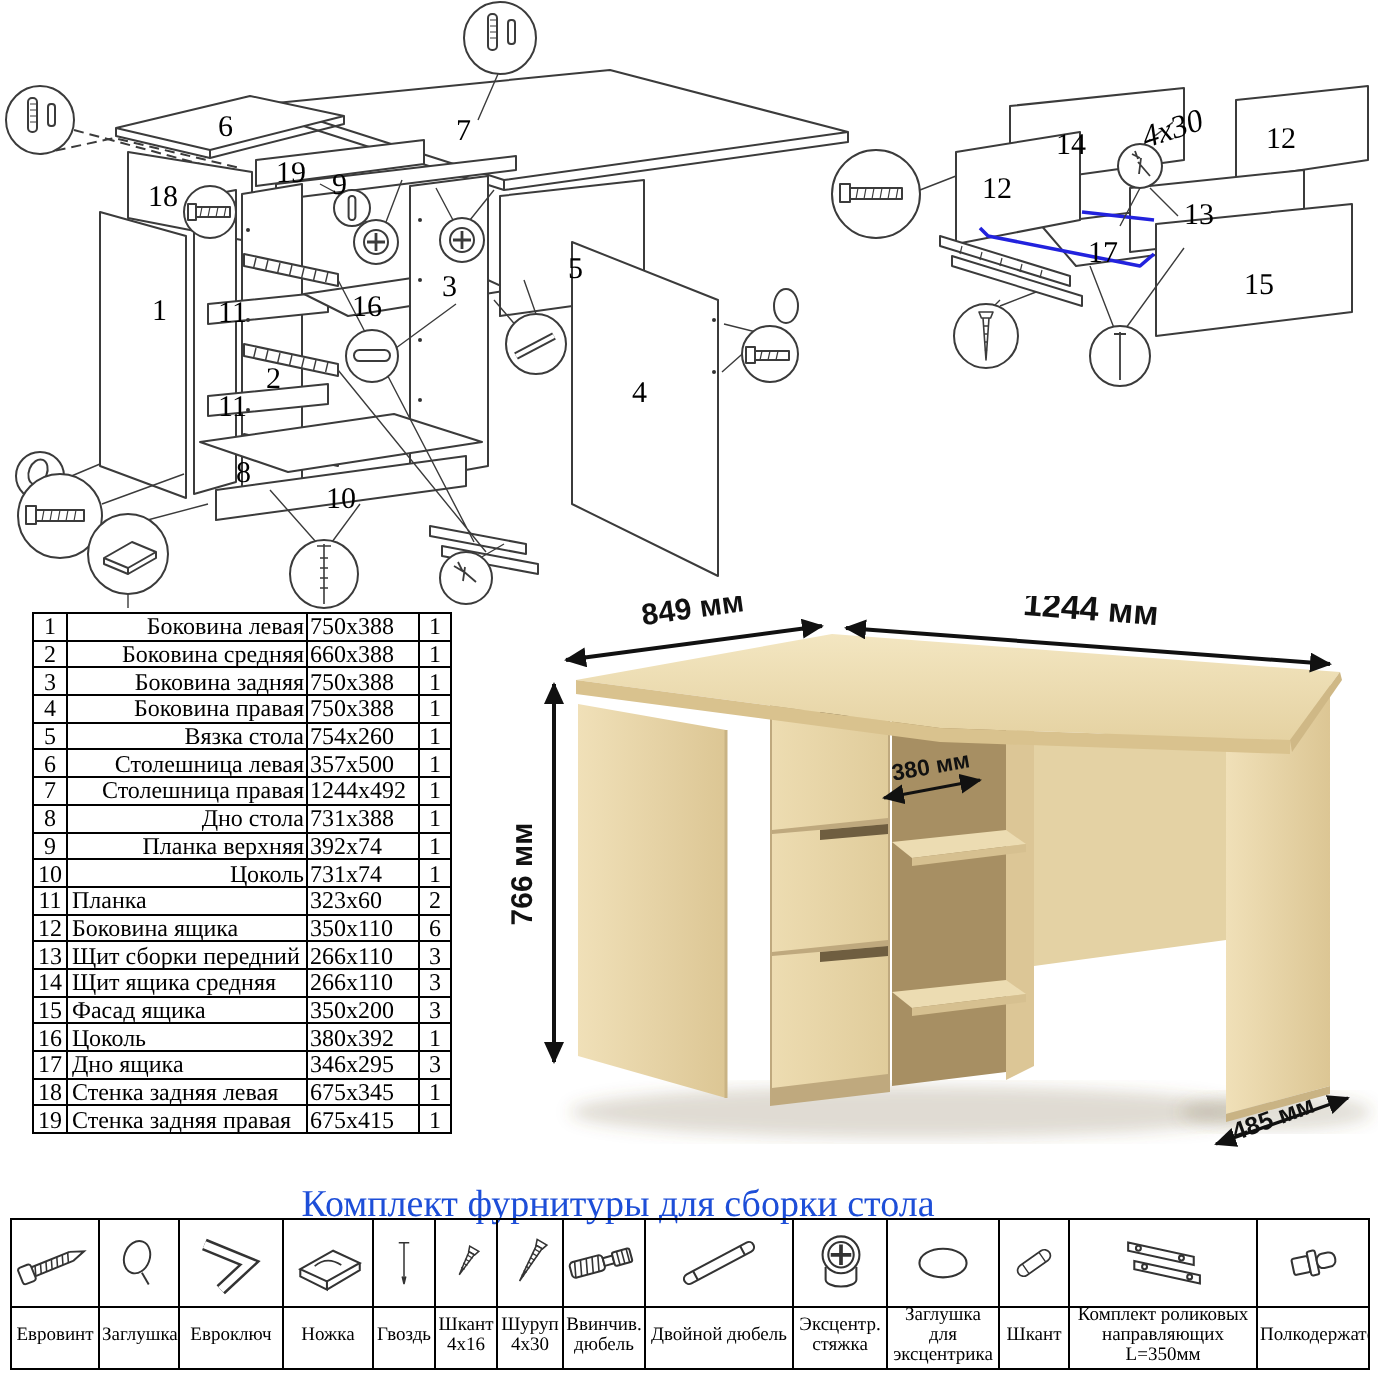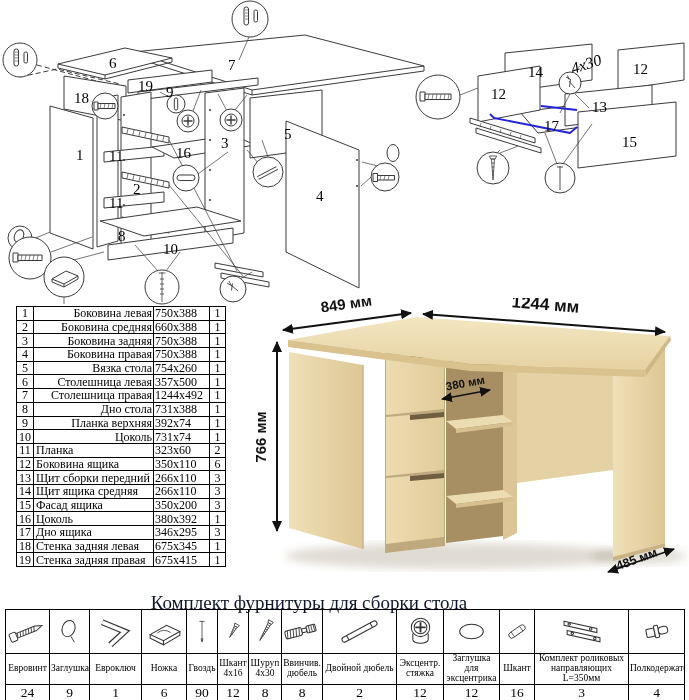--- a/index.html
+++ b/index.html
@@ -18,21 +18,21 @@
   .parts td.c-qty{width:16px;text-align:center}
   .parts tr.sec2 td{border-top-width:1px}
   .parts tr.sec2 td.c-name{text-align:left}
   
   .hw{border-collapse:collapse;table-layout:fixed;width:679px}
   .hw td{border:1px solid #000;text-align:center;vertical-align:middle;overflow:hidden}
   .hw tr.h-icons td{height:44px}
   .hw tr.h-icons svg{display:block;margin:1px auto;height:41px;max-width:100%}
   .hw tr.h-names td{height:22px;font-size:9.5px;line-height:1.05;padding:0 1px}
   .hw tr.h-qty td{height:16px;font-size:13.5px}
-  .hw-title{font-size:19px;color:#0f172a;text-align:center}
+  .hw-title{font-size:19px;color:#1d4ed8;text-align:center}
 </style>
 </head>
 <body>
 
 <svg class="abs" style="left:0;top:0" width="430" height="305" viewBox="0 0 430 305">
   <defs>
     <g id="railA" stroke="#3b3b3b" stroke-width="1">
       <polygon points="122,127 169,137 169,143 122,133" fill="#fff"></polygon>
       <path d="M128 129 l-1.2 5 M134 130 l-1.2 5 M140 131.5 l-1.2 5 M146 132.5 l-1.2 5 M152 134 l-1.2 5 M158 135 l-1.2 5 M164 136 l-1.2 5" stroke-width=".7" fill="none"></path>
     </g>
@@ -529,30 +529,14 @@
         <td>Шкант 4х16</td>
         <td>Шуруп 4х30</td>
         <td>Ввинчив. дюбель</td>
         <td>Двойной дюбель</td>
         <td>Эксцентр. стяжка</td>
         <td>Заглушка для эксцентрика</td>
         <td>Шкант</td>
         <td>Комплект роликовых направляющих L=350мм</td>
         <td>Полкодержатель</td>
       </tr>
-    <tr class="h-qty">
-        <td>24</td>
-        <td>9</td>
-        <td>1</td>
-        <td>6</td>
-        <td>90</td>
-        <td>12</td>
-        <td>8</td>
-        <td>8</td>
-        <td>2</td>
-        <td>12</td>
-        <td>12</td>
-        <td>16</td>
-        <td>3</td>
-        <td>4</td>
-      </tr>
   </tbody>
 </table>
 
 </body></html>

